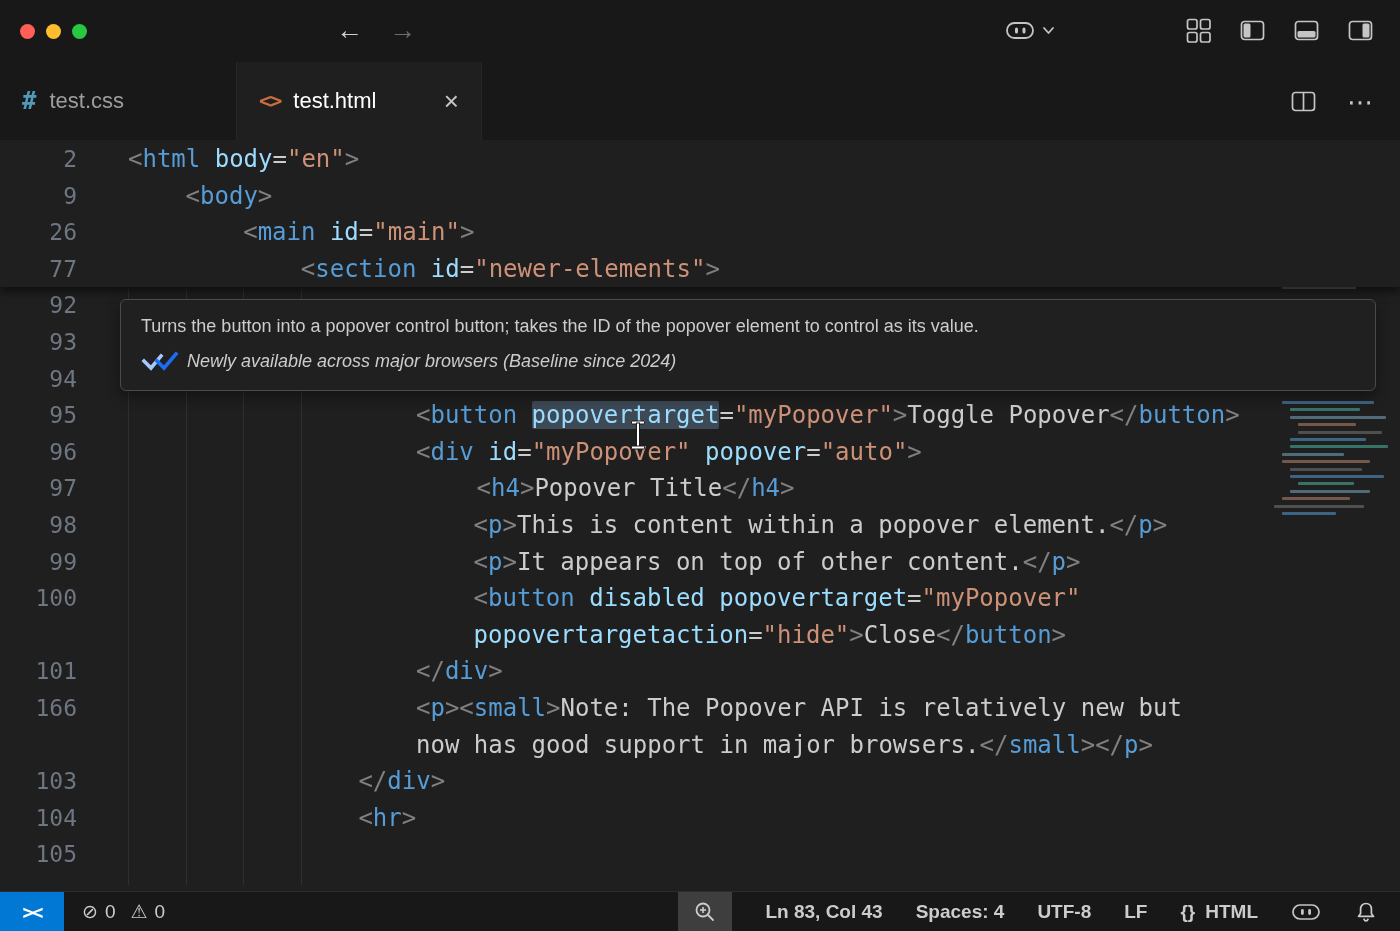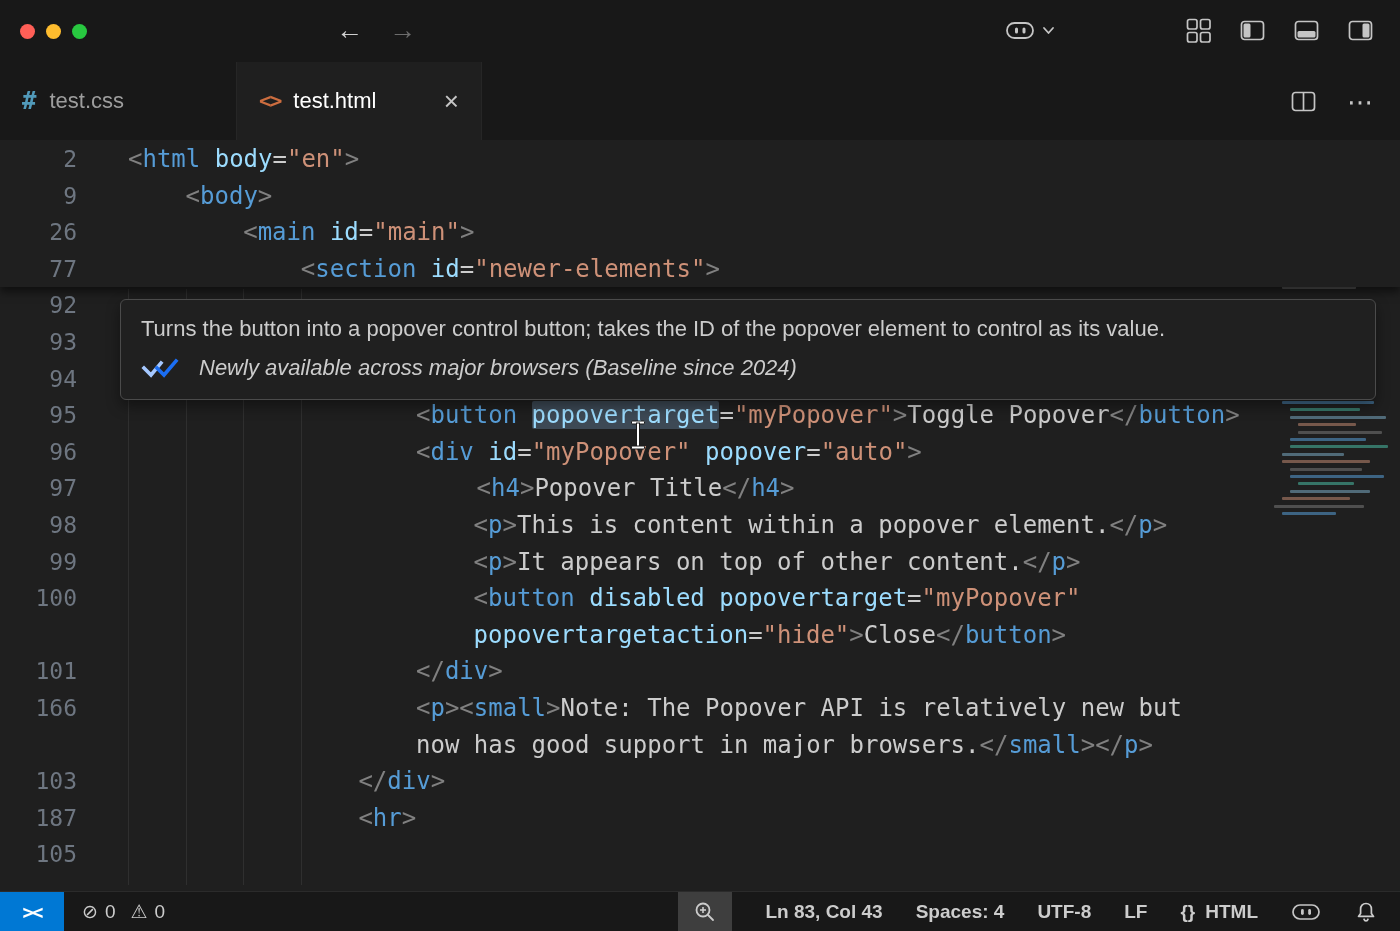--- a/index.html
+++ b/index.html
@@ -44,22 +44,22 @@
   .tk-str { color:#ce9178; }
   .tk-txt { color:#cccccc; }
   .hl { background:rgba(94,119,144,.48); border-radius:2px; }
   .sticky { position:relative; z-index:4; background:#1f1f1f; box-shadow:0 5px 8px rgba(0,0,0,.5); }
   .lines { position:relative; }
   .guide { position:absolute; top:2px; width:1px; height:596px; background:#2f2f2f; z-index:0; }
 
   
   .tooltip { position:absolute; left:120px; top:158px; width:1256px; z-index:10; background:#202020;
     border:1px solid #4b4b4b; border-radius:6px; padding:16px 20px 18px 20px; color:#cccccc;
-    font-size:22px; box-shadow:0 6px 14px rgba(0,0,0,.4); }
-  .tooltip-line2 { margin-top:13px; display:flex; align-items:center; gap:20px; font-style:italic; }
+    font-size:18px; box-shadow:0 6px 14px rgba(0,0,0,.4); }
+  .tooltip-line2 { margin-top:13px; display:flex; align-items:center; gap:8px; font-style:italic; }
 
   
   .minimap { position:absolute; right:0; top:0; width:128px; height:100%; z-index:2; }
   .mm-bar { position:absolute; height:3px; border-radius:1px; }
 
   
   .pointer { position:absolute; left:628px; top:278px; z-index:30; }
 
   
   .statusbar { flex:0 0 40px; background:#181818; border-top:1px solid #2b2b2b; display:flex;
@@ -176,21 +176,21 @@
         <div class="code-row"><div class="gutter-num">96</div><div class="code-text" style="padding-left: 288px;"><span class="tk-pun">&lt;</span><span class="tk-tag">div</span><span class="tk-txt"> </span><span class="tk-att">id</span><span class="tk-eq">=</span><span class="tk-str">"myPopover"</span><span class="tk-txt"> </span><span class="tk-att">popover</span><span class="tk-eq">=</span><span class="tk-str">"auto"</span><span class="tk-pun">&gt;</span></div></div>
         <div class="code-row"><div class="gutter-num">97</div><div class="code-text" style="padding-left: 345.6px; margin-left: 31px;"><span class="tk-pun">&lt;</span><span class="tk-tag">h4</span><span class="tk-pun">&gt;</span><span class="tk-txt">Popover Title</span><span class="tk-pun">&lt;/</span><span class="tk-tag">h4</span><span class="tk-pun">&gt;</span></div></div>
         <div class="code-row"><div class="gutter-num">98</div><div class="code-text" style="padding-left: 345.6px;"><span class="tk-pun">&lt;</span><span class="tk-tag">p</span><span class="tk-pun">&gt;</span><span class="tk-txt">This is content within a popover element.</span><span class="tk-pun">&lt;/</span><span class="tk-tag">p</span><span class="tk-pun">&gt;</span></div></div>
         <div class="code-row"><div class="gutter-num">99</div><div class="code-text" style="padding-left: 345.6px;"><span class="tk-pun">&lt;</span><span class="tk-tag">p</span><span class="tk-pun">&gt;</span><span class="tk-txt">It appears on top of other content.</span><span class="tk-pun">&lt;/</span><span class="tk-tag">p</span><span class="tk-pun">&gt;</span></div></div>
         <div class="code-row"><div class="gutter-num">100</div><div class="code-text" style="padding-left: 345.6px;"><span class="tk-pun">&lt;</span><span class="tk-tag">button</span><span class="tk-txt"> </span><span class="tk-att">disabled</span><span class="tk-txt"> </span><span class="tk-att">popovertarget</span><span class="tk-eq">=</span><span class="tk-str">"myPopover"</span></div></div>
         <div class="code-row"><div class="gutter-num"></div><div class="code-text" style="padding-left: 345.6px;"><span class="tk-att">popovertargetaction</span><span class="tk-eq">=</span><span class="tk-str">"hide"</span><span class="tk-pun">&gt;</span><span class="tk-txt">Close</span><span class="tk-pun">&lt;/</span><span class="tk-tag">button</span><span class="tk-pun">&gt;</span></div></div>
         <div class="code-row"><div class="gutter-num">101</div><div class="code-text" style="padding-left: 288px;"><span class="tk-pun">&lt;/</span><span class="tk-tag">div</span><span class="tk-pun">&gt;</span></div></div>
         <div class="code-row"><div class="gutter-num">166</div><div class="code-text" style="padding-left: 288px;"><span class="tk-pun">&lt;</span><span class="tk-tag">p</span><span class="tk-pun">&gt;&lt;</span><span class="tk-tag">small</span><span class="tk-pun">&gt;</span><span class="tk-txt">Note: The Popover API is relatively new but</span></div></div>
         <div class="code-row"><div class="gutter-num"></div><div class="code-text" style="padding-left: 288px;"><span class="tk-txt">now has good support in major browsers.</span><span class="tk-pun">&lt;/</span><span class="tk-tag">small</span><span class="tk-pun">&gt;&lt;/</span><span class="tk-tag">p</span><span class="tk-pun">&gt;</span></div></div>
         <div class="code-row"><div class="gutter-num">103</div><div class="code-text" style="padding-left: 230.4px;"><span class="tk-pun">&lt;/</span><span class="tk-tag">div</span><span class="tk-pun">&gt;</span></div></div>
-        <div class="code-row"><div class="gutter-num">187</div><div class="code-text" style="padding-left: 230.4px;"><span class="tk-pun">&lt;</span><span class="tk-tag">hr</span><span class="tk-pun">&gt;</span></div></div>
+        <div class="code-row"><div class="gutter-num">104</div><div class="code-text" style="padding-left: 230.4px;"><span class="tk-pun">&lt;</span><span class="tk-tag">hr</span><span class="tk-pun">&gt;</span></div></div>
         <div class="code-row"><div class="gutter-num">105</div><div class="code-text" style="padding-left: 0px;"></div></div>
       </div>
 
     <div class="tooltip">
       <div>Turns the button into a popover control button; takes the ID of the popover element to control as its value.</div>
       <div class="tooltip-line2">
         <span>
           <svg width="38" height="22" viewBox="0 0 38 22">
             <polyline points="3,11 10,18 20,6" fill="none" stroke="#a5c8ff" stroke-width="3.6" stroke-linecap="square"></polyline>
             <polyline points="16,11 23,18 35,4" fill="none" stroke="#1b6ef3" stroke-width="3.6" stroke-linecap="square"></polyline>

